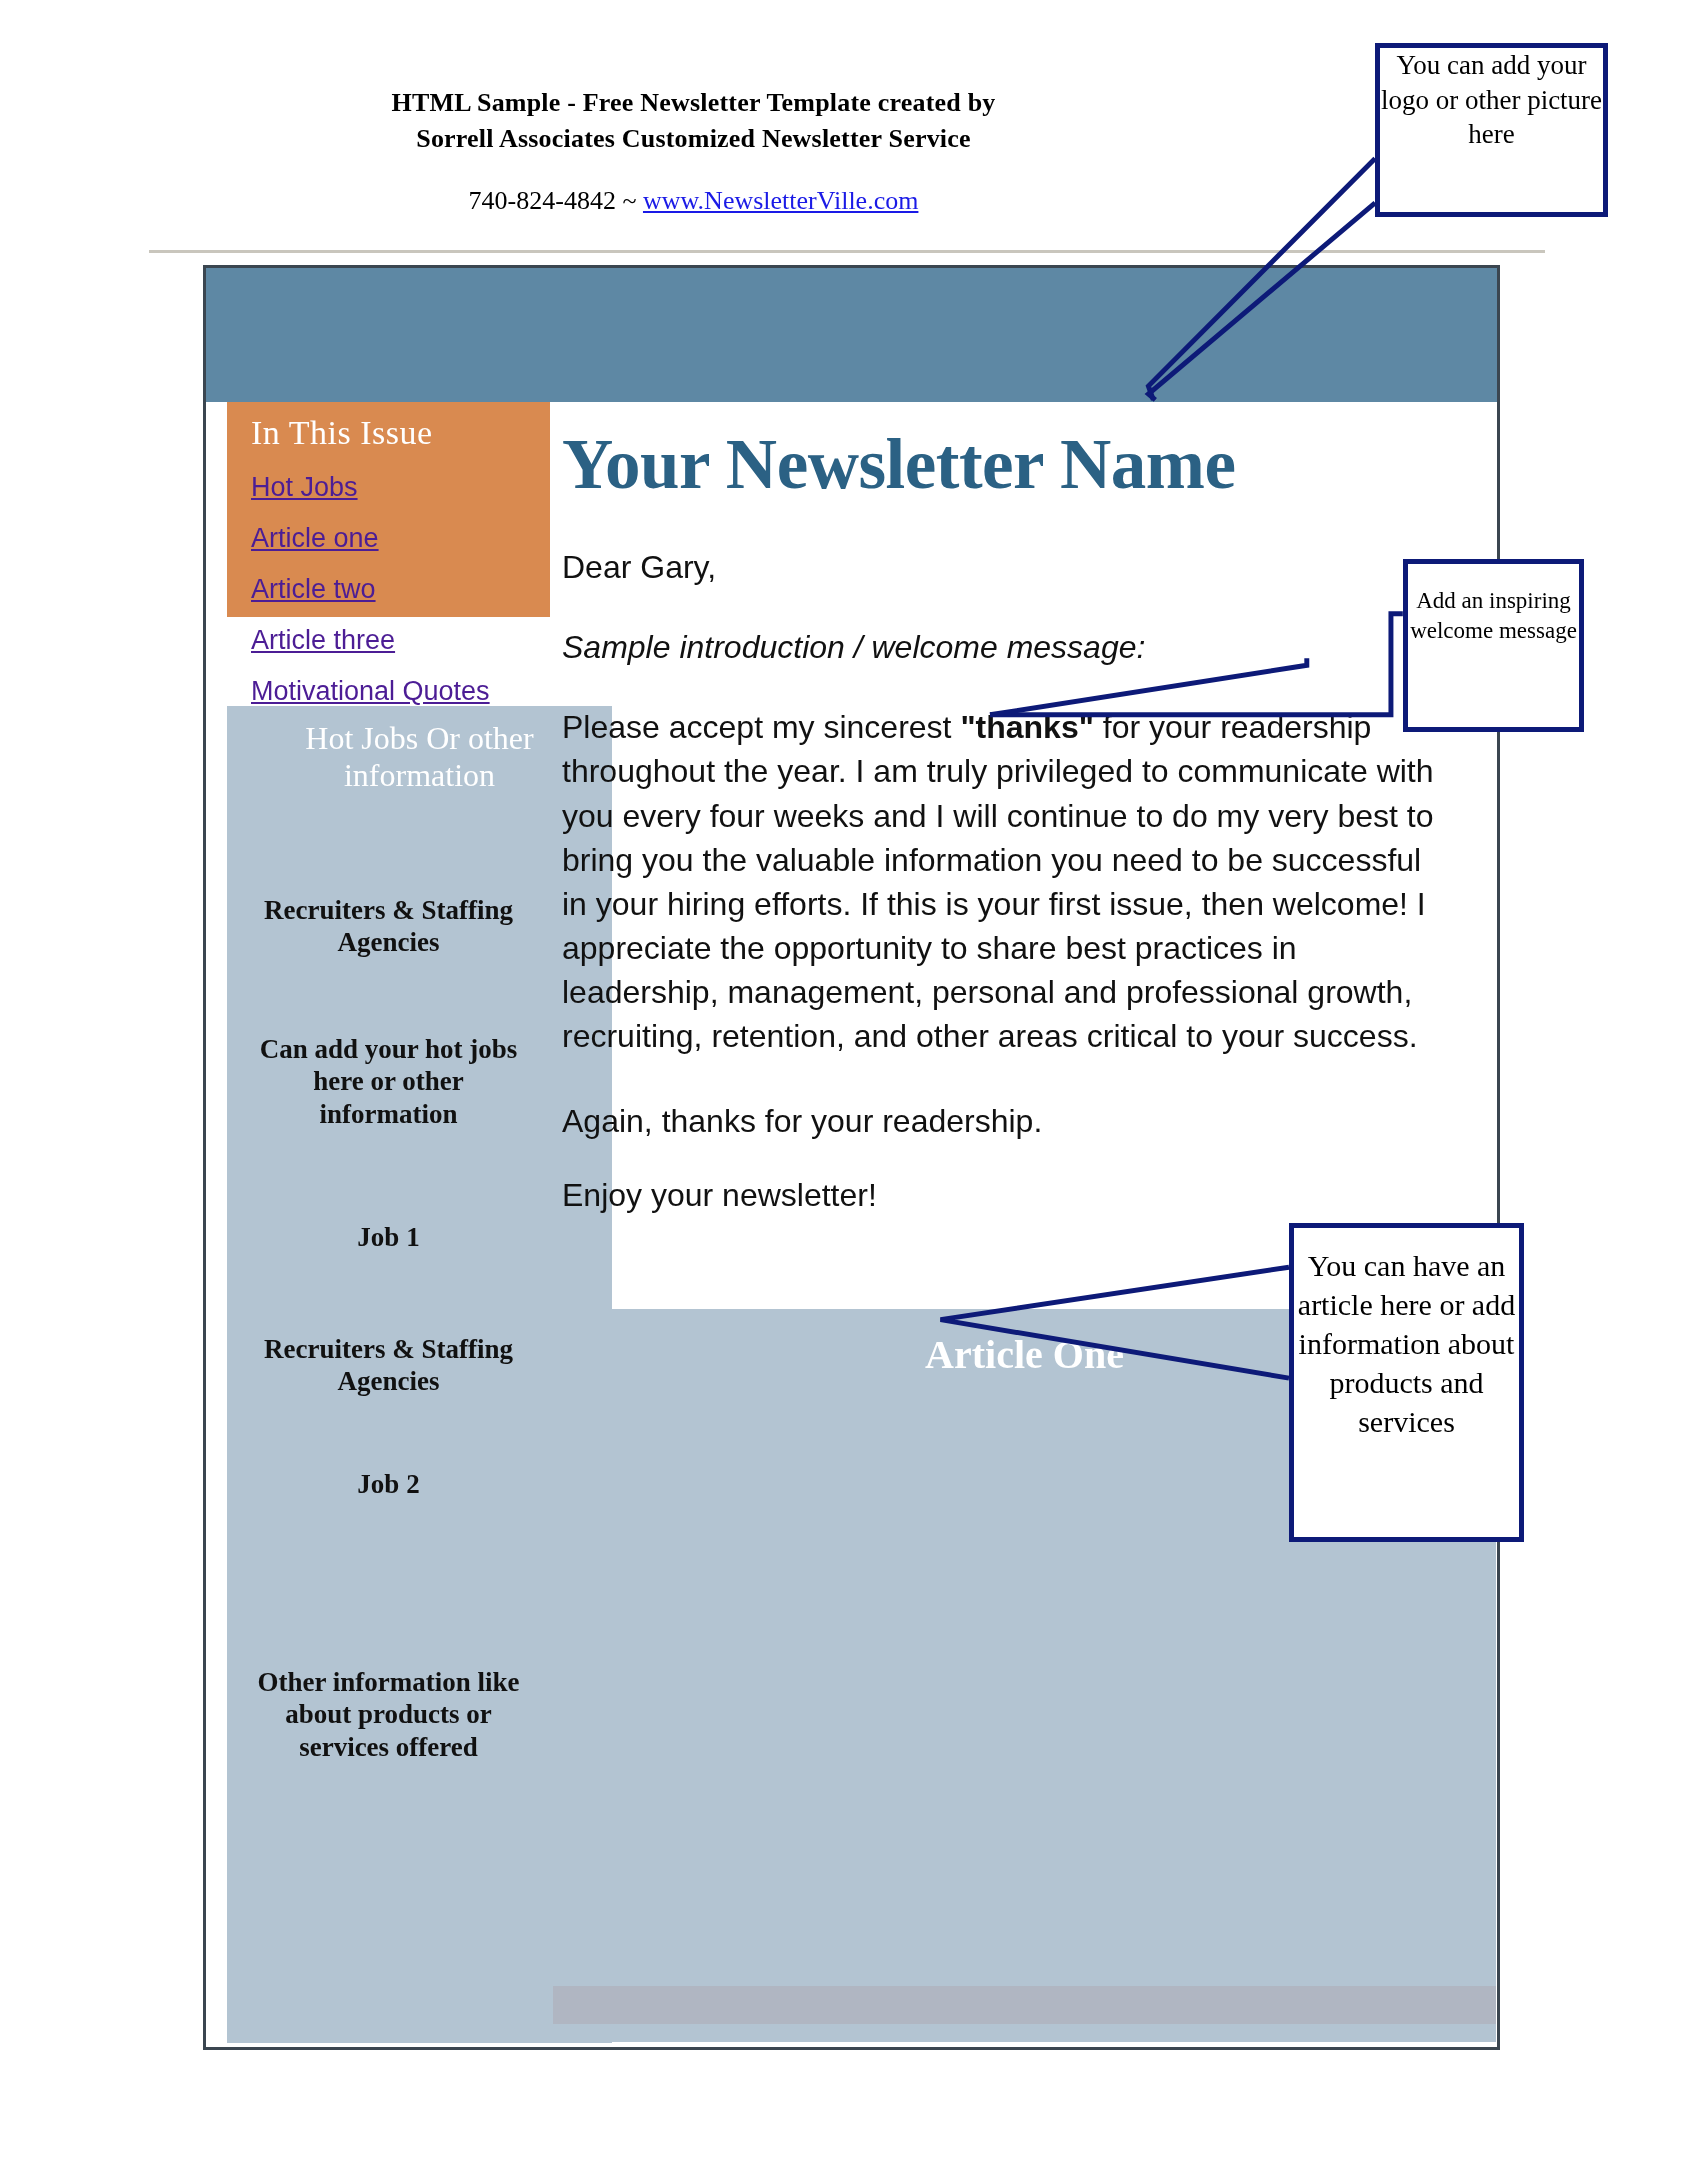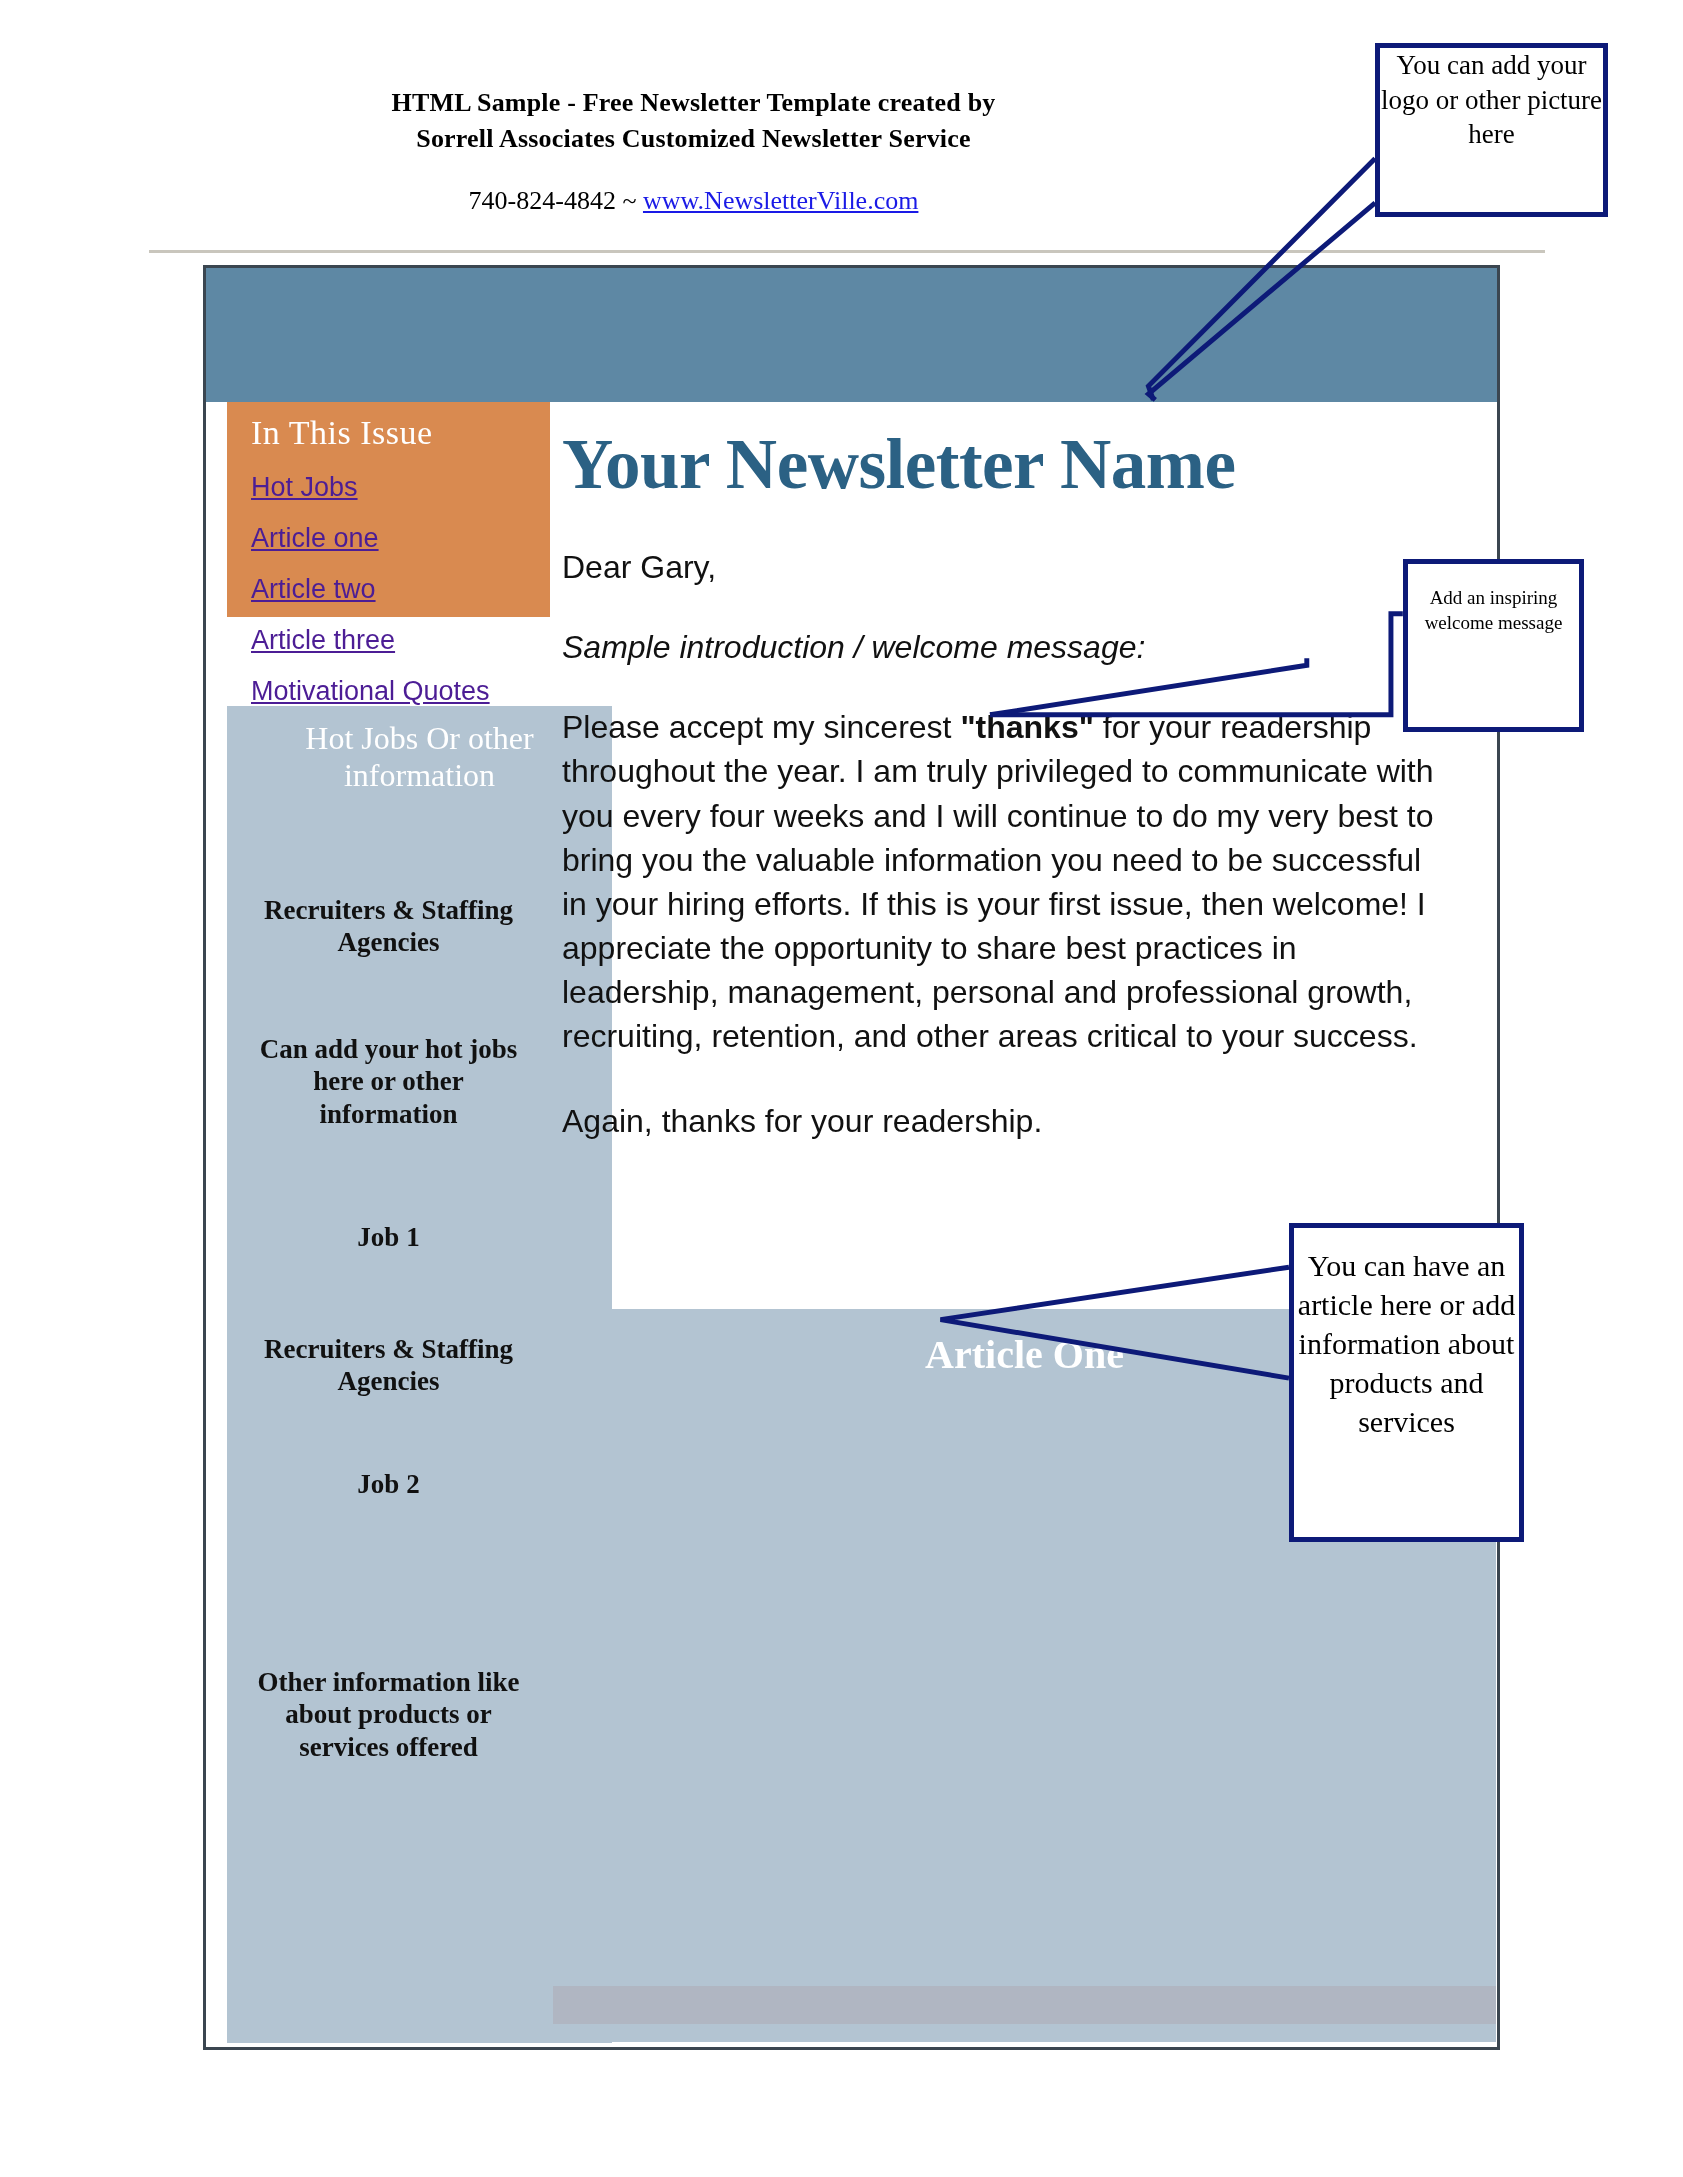--- a/index.html
+++ b/index.html
@@ -161,21 +161,21 @@
     color:#000000;
     text-align:center;
     z-index:40;
   }
   #callout-logo{
     left:1375px; top:43px; width:233px; height:174px;
     font-size:27px; line-height:1.28; 
   }
   #callout-welcome{
     left:1403px; top:559px; width:181px; height:173px;
-    font-size:19px; line-height:1.3; padding-top:22px;
+    font-size:23px; line-height:1.3; padding-top:22px;
   }
   #callout-article{
     left:1289px; top:1223px; width:235px; height:319px;
     font-size:30px; line-height:1.3; padding-top:18px;
   }
 
   svg.leader{ position:absolute; left:0; top:0; width:1683px; height:2177px;
     pointer-events:none; z-index:35; }
 </style>
 </head>
@@ -227,20 +227,21 @@
       <div id="jobs-b6" class="jobs-block" style="position:absolute;left:0;top:960px;width:323px;">Other information like about products or services offered</div>
     </div>
   </div>
 
   <div id="main-col">
     <div id="newsletter-title">Your Newsletter Name</div>
     <div id="greeting" class="body-txt">Dear Gary,</div>
     <div id="sample-note" class="body-txt">Sample introduction / welcome message:</div>
     <div id="intro-para" class="body-txt"><span>Please accept my sincerest </span><b>"thanks"</b><span> for your readership throughout the year. I am truly privileged to communicate with you every four weeks and I will continue to do my very best to bring you the valuable information you need to be successful in your hiring efforts. If this is your first issue, then welcome! I appreciate the opportunity to share best practices in leadership, management, personal and professional growth, recruiting, retention, and other areas critical to your success.</span></div>
     <div id="again-line" class="body-txt">Again, thanks for your readership.</div>
+    <div id="enjoy-line" class="body-txt">Enjoy your newsletter!</div>
   </div>
 
   <div id="article-block">
     <div id="article-heading">Article One</div>
     <div id="article-footer-strip"></div>
   </div>
 
 </div>
 
 <div id="callout-logo" class="callout">You can add your logo or other picture here</div>

